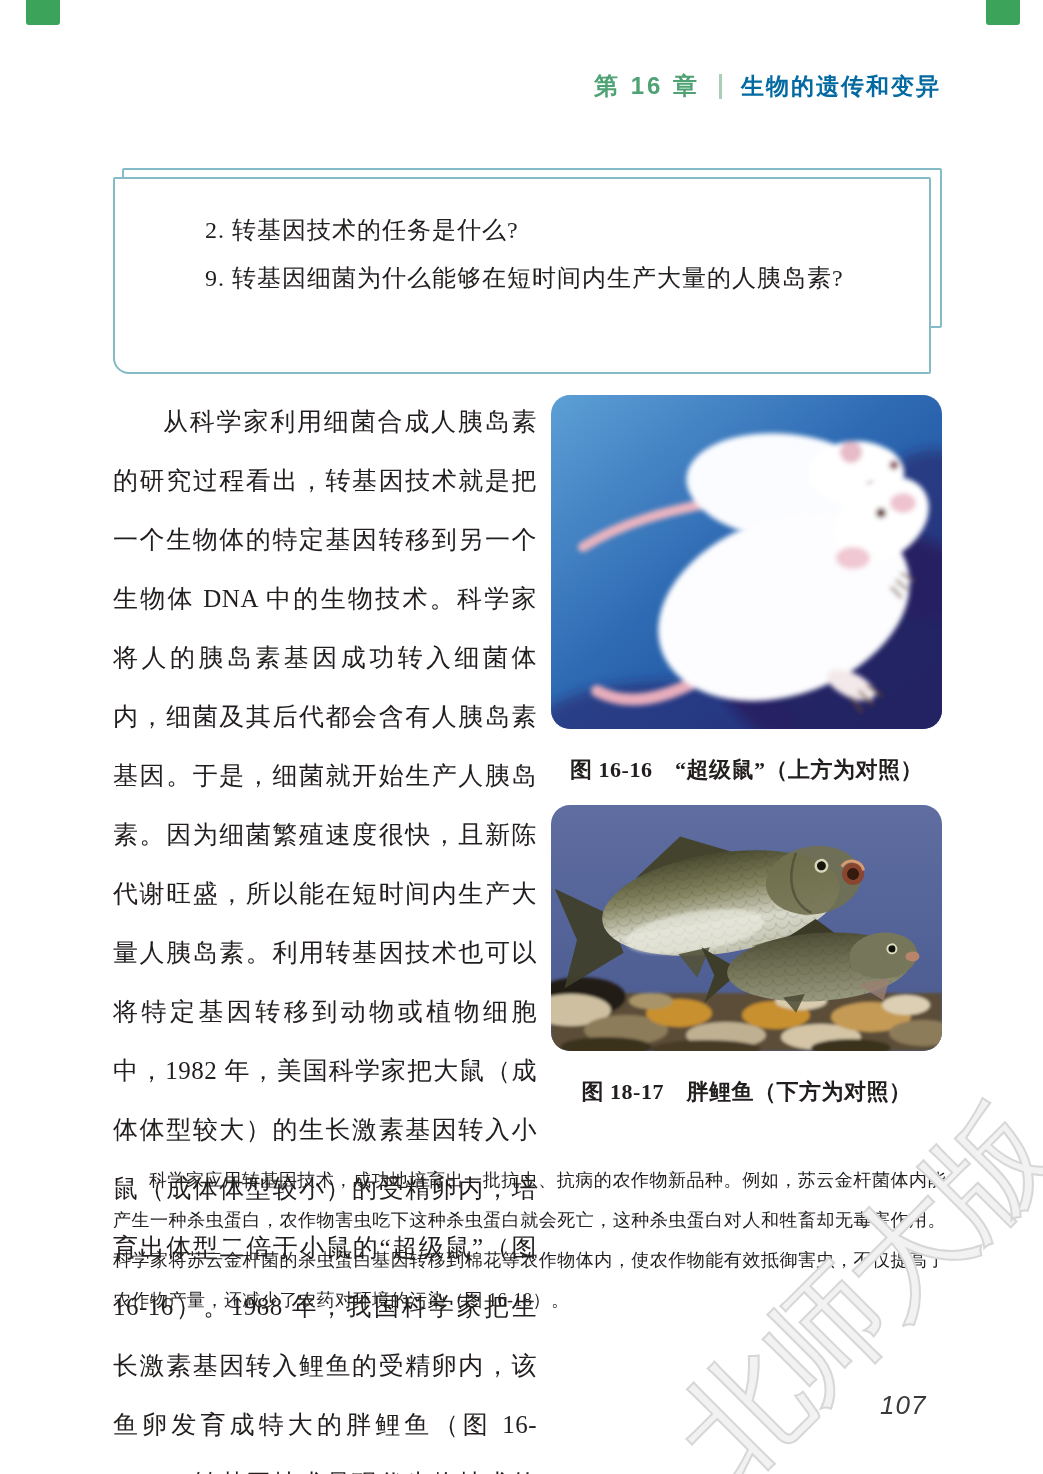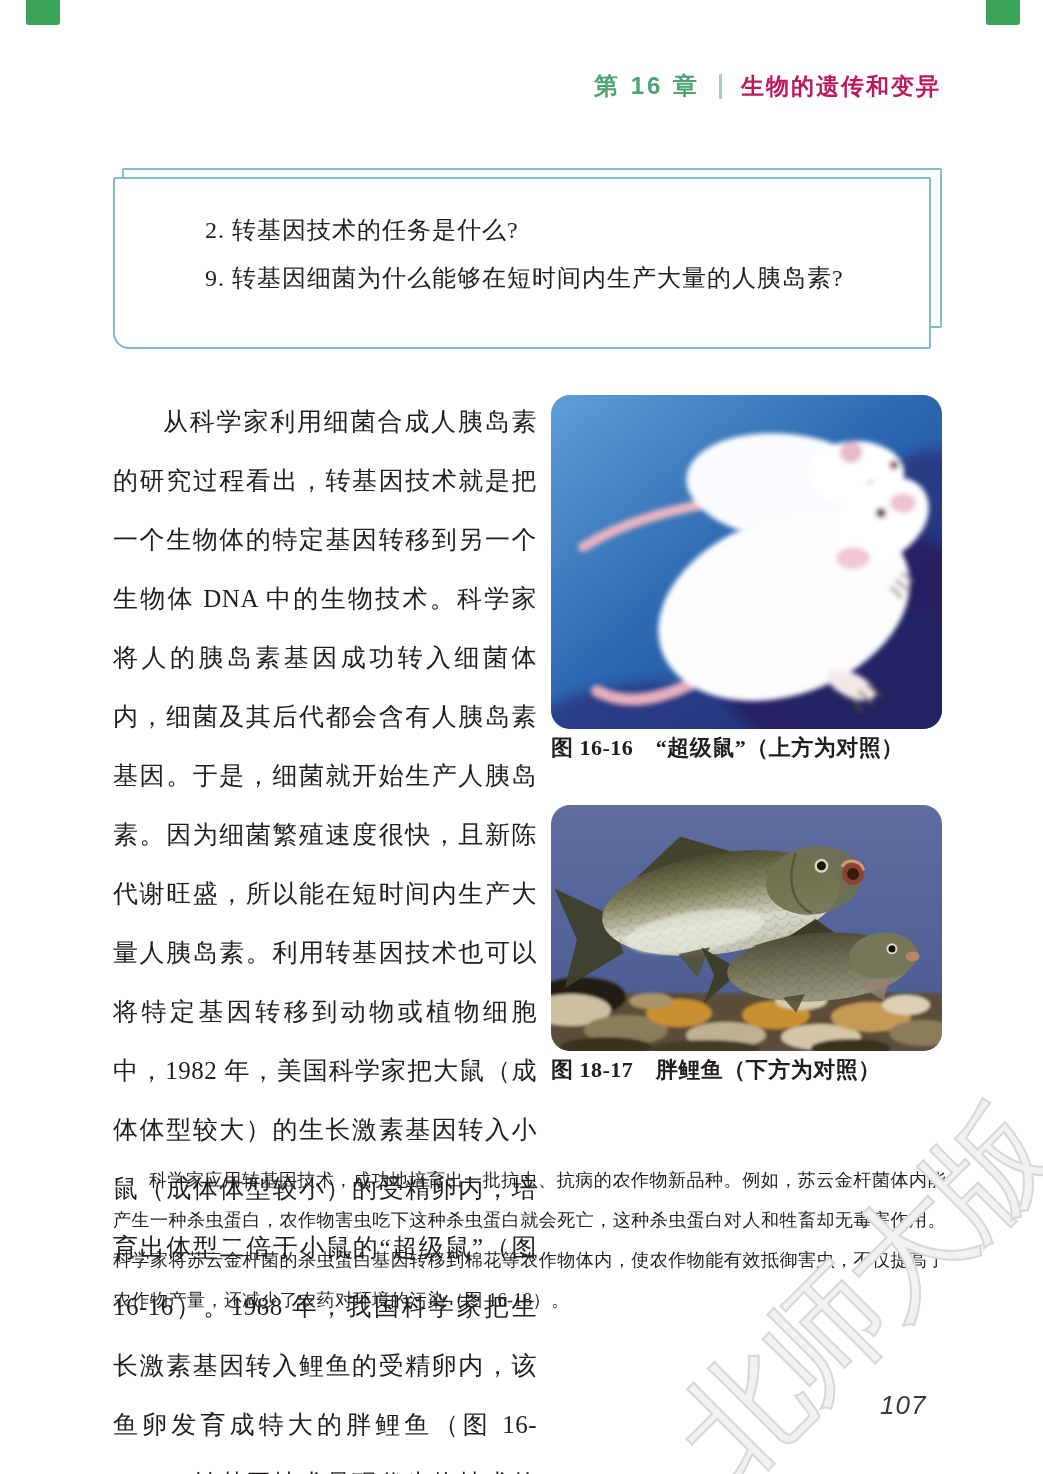--- a/index.html
+++ b/index.html
@@ -9,42 +9,42 @@
   
   .corner-tab{position:absolute;top:0;height:25px;background:#3ca35a;border-radius:0 0 3px 3px;}
   .corner-tab.left{left:26px;width:34px;}
   .corner-tab.right{left:986px;width:34px;}
 
   
   .hdr{position:absolute;top:70px;left:0;width:941px;display:flex;justify-content:flex-end;align-items:center;
        font-family:"Liberation Sans","DejaVu Sans",sans-serif;}
   .hdr .chapter{color:#4fa273;font-size:24px;font-weight:bold;letter-spacing:3px;}
   .hdr .hdiv{width:3px;height:25px;background:#a9cfb6;margin:0 19px;}
-  .hdr .title{font-size:23px;font-weight:bold;color:#be185d;letter-spacing:2px;}
+  .hdr .title{font-size:23px;font-weight:bold;color:#0369a1;letter-spacing:2px;}
 
   
   .qbox-back{position:absolute;left:122px;top:168px;width:816px;height:156px;
              border:2px solid #85bbc6;background:#ffffff;border-radius:2px;}
-  .qbox{position:absolute;left:113px;top:177px;width:818px;height:172px;box-sizing:border-box;
+  .qbox{position:absolute;left:113px;top:177px;width:818px;height:197px;box-sizing:border-box;
         border:2px solid #85bbc6;background:#ffffff;border-radius:2px 2px 2px 16px;
         padding:34px 30px 0 90px;}
   .qbox p{margin:0 0 13px 0;font-size:24px;line-height:35px;letter-spacing:1px;}
 
   
   .col-left{position:absolute;left:113px;top:392px;width:424px;}
   .body-para{margin:0;font-size:25px;line-height:59px;text-align:justify;text-indent:2em;letter-spacing:0.5px;}
   .para2{position:absolute;left:113px;top:1160px;width:833px;font-size:18px;line-height:40px;}
 
   
   .figure{position:absolute;left:551px;width:391px;margin:0;}
   .fig-mice{top:395px;}
   .fig-carp{top:805px;}
   .photo-wrap{border-radius:19px;overflow:hidden;width:391px;line-height:0;}
   .photo-wrap svg{display:block;}
-  figcaption{font-weight:bold;font-size:22px;margin-top:4px;white-space:nowrap;letter-spacing:0.5px;}
+  figcaption{font-weight:bold;font-size:22px;text-align:center;margin-top:26px;white-space:nowrap;letter-spacing:0.5px;}
 
   
   .watermark{position:absolute;left:585px;top:1222px;width:560px;height:146px;line-height:146px;
              transform:rotate(-45deg);font-size:122px;letter-spacing:-6px;text-align:center;white-space:nowrap;
              color:#f2f2f2;-webkit-text-stroke:2px #d7d7d7;}
   .pagenum{position:absolute;left:880px;top:1390px;font-size:26px;color:#3a3a3a;
            font-family:"Liberation Sans","DejaVu Sans",sans-serif;letter-spacing:1px;font-style:italic;}
 </style>
 </head>
 <body>

